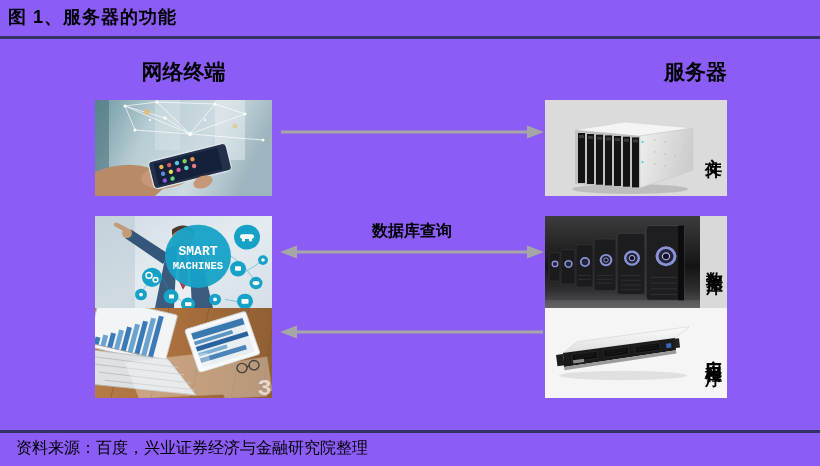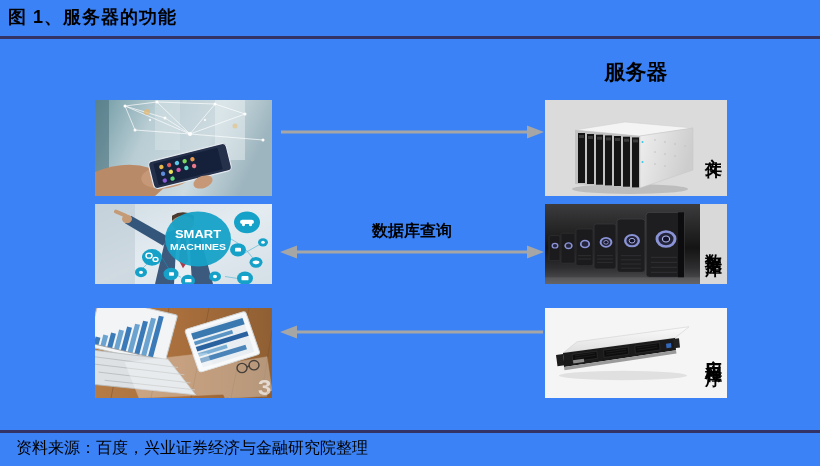--- a/index.html
+++ b/index.html
@@ -1,32 +1,32 @@
 <!DOCTYPE html>
 <html><head>
 <meta charset="utf-8">
 <style>
   html,body { margin:0; padding:0; background:#ffffff; }
   body { font-family:"Liberation Sans","DejaVu Sans",sans-serif; color:#000; }
-  .page { position:relative; width:820px; height:466px; background:#3b82f6; overflow:hidden; }
+  .page { position:relative; width:820px; height:466px; background:#8b5cf6; overflow:hidden; }
 
   .title { position:absolute; left:8px; top:5px; font-size:18px; font-weight:bold; letter-spacing:1px; }
   .rule { position:absolute; left:0; width:820px; height:3px; background:#333366; }
   .rule-top { top:36px; }
   .rule-bottom { top:430px; }
   .source { position:absolute; left:16px; top:438px; font-size:16px; font-weight:normal; }
 
   .col-header { position:absolute; top:58px; font-size:21px; font-weight:bold; text-align:center; }
   .col-header.left { left:95px; width:177px; }
-  .col-header.right { left:545px; width:182px; }
+  .col-header.right { left:545px; width:182px;text-align:right; }
 
   .photo-block { position:absolute; left:95px; width:177px; overflow:hidden; }
   .server-block { position:absolute; left:545px; width:182px; display:flex; overflow:hidden; }
   .row1 { top:100px; height:96px; }
-  .row2 { top:204px; height:80px; }
+  .row2 { top:216px; height:92px;font-family:Liberation Mono, monospace; }
   .row3 { top:308px; height:90px; }
   .photo-block svg, .server-photo svg { display:block; width:100%; height:100%; }
   .server-photo { width:155px; height:100%; }
   .label-strip { width:27px; height:100%; display:flex; align-items:center; justify-content:center; }
   .server-block.b1 { background:#dbdbdb; }
   .server-block.b2 .label-strip { background:#d9d9d9; }
   .server-block.b3 { background:#f5f5f5; }
   .server-label { writing-mode:vertical-rl; text-orientation:upright; font-size:17px; font-weight:bold; letter-spacing:3px; line-height:1; }
 
   .arrow-row { position:absolute; left:279px; width:266px; text-align:center; }
@@ -37,20 +37,21 @@
   .arrow-row svg { display:block; margin-top:4px; }
 </style>
 </head>
 <body>
 
 <div class="page">
 
   <div class="title">图 1、服务器的功能</div>
   <div class="rule rule-top"></div>
 
+  <div class="col-header left">网络终端</div>
   <div class="col-header right">服务器</div>
 
   <div class="photo-block row1">
     <svg viewBox="0 0 177 96" preserveAspectRatio="none">
       <defs>
         <linearGradient id="bg1" x1="0" y1="0" x2="1" y2="0.25">
           <stop offset="0" stop-color="#6d98a2"></stop>
             <stop offset="0.35" stop-color="#b9cdd4"></stop>
           <stop offset="0.7" stop-color="#cddbe0"></stop>
             <stop offset="1" stop-color="#9db5bf"></stop>

